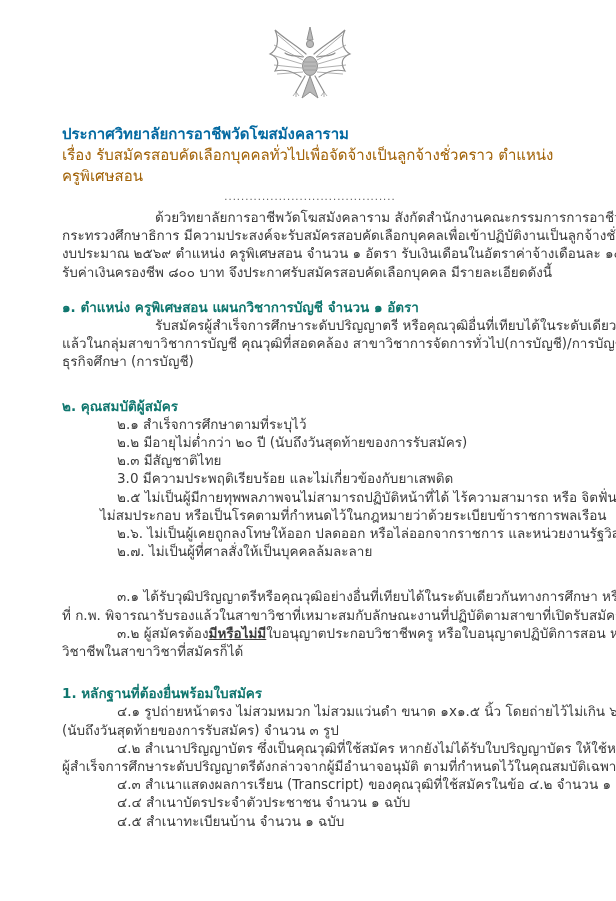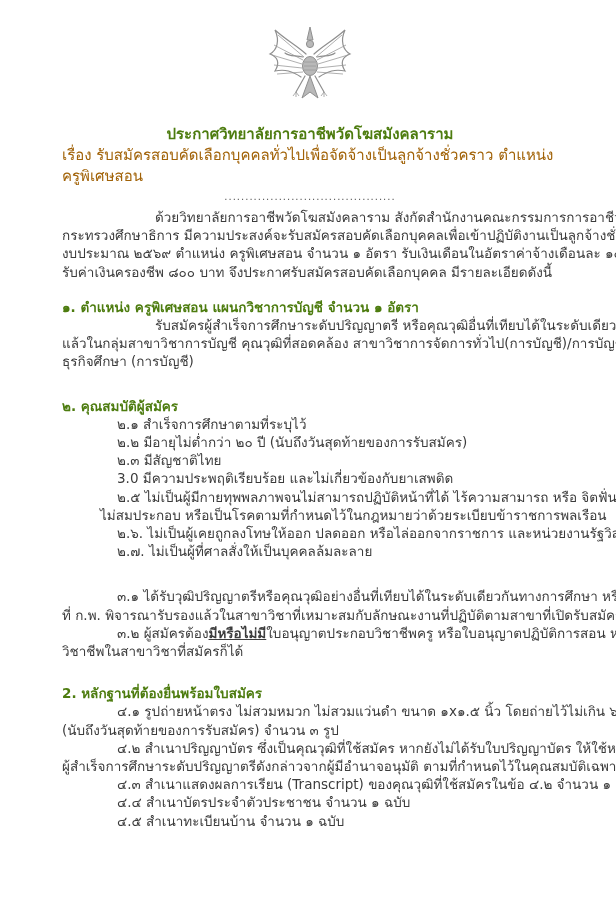--- a/index.html
+++ b/index.html
@@ -4,25 +4,25 @@
 <style>
   html,body{margin:0;padding:0;}
   body{
     width:616px;height:901px;overflow:hidden;background:#ffffff;
     font-family:"DejaVu Sans","Liberation Sans",sans-serif;
     color:#3c3c3c;
     -webkit-font-smoothing:antialiased;
   }
   .page{padding:24px 58px 0 62px;}
   .emblem-wrap{text-align:center;margin-bottom:10px;}
-  .title{font-size:15px;line-height:21px;font-weight:bold;text-align:center;color:#4d7c0f;}
+  .title{font-size:15px;line-height:21px;font-weight:bold;color:#0369a1;}
   .subject{font-size:15px;line-height:21px;font-weight:normal;text-align:left;color:#a16207;}
   .dots{font-size:10px;line-height:13px;letter-spacing:1px;color:#5a5a5a;text-align:center;margin-top:3px;}
   .line{font-size:13.5px;line-height:18.2px;white-space:nowrap;}
-  .heading{font-weight:bold;color:#4d7c0f;}
+  .heading{font-weight:bold;color:#0f766e;}
   .ind-first{padding-left:93px;}
   .ind-item{padding-left:55px;}
   .ind-cont{padding-left:38px;}
   .intro{margin-top:5px;}
   .sec1{margin-top:17px;}
   .sec2{margin-top:26px;}
   .sec3{margin-top:27px;}
   .sec4{margin-top:24px;}
   .bu{font-weight:bold;text-decoration:underline;}
   svg .ln{stroke:#8f8f8f;fill:none;stroke-width:1.2;stroke-linecap:round;}
@@ -101,21 +101,21 @@
   </div>
 
   <div class="sec3">
     <div class="line ind-item">๓.๑ ได้รับวุฒิปริญญาตรีหรือคุณวุฒิอย่างอื่นที่เทียบได้ในระดับเดียวกันทางการศึกษา หรือทางอื่น</div>
     <div class="line">ที่ ก.พ. พิจารณารับรองแล้วในสาขาวิชาที่เหมาะสมกับลักษณะงานที่ปฏิบัติตามสาขาที่เปิดรับสมัคร</div>
     <div class="line ind-item"><span>๓.๒ ผู้สมัครต้อง</span><span class="bu">มีหรือไม่มี</span><span>ใบอนุญาตประกอบวิชาชีพครู หรือใบอนุญาตปฏิบัติการสอน หรือมีประสบการณ์</span></div>
     <div class="line">วิชาชีพในสาขาวิชาที่สมัครก็ได้</div>
   </div>
 
   <div class="sec4">
-    <div class="line heading">2. หลักฐานที่ต้องยื่นพร้อมใบสมัคร</div>
+    <div class="line heading">1. หลักฐานที่ต้องยื่นพร้อมใบสมัคร</div>
     <div class="line ind-item">๔.๑  รูปถ่ายหน้าตรง ไม่สวมหมวก ไม่สวมแว่นดำ ขนาด ๑x๑.๕ นิ้ว โดยถ่ายไว้ไม่เกิน ๖ เดือน</div>
     <div class="line">(นับถึงวันสุดท้ายของการรับสมัคร) จำนวน ๓ รูป</div>
     <div class="line ind-item">๔.๒  สำเนาปริญญาบัตร ซึ่งเป็นคุณวุฒิที่ใช้สมัคร หากยังไม่ได้รับใบปริญญาบัตร ให้ใช้หนังสือแสดงว่าเป็น</div>
     <div class="line">ผู้สำเร็จการศึกษาระดับปริญญาตรีดังกล่าวจากผู้มีอำนาจอนุมัติ ตามที่กำหนดไว้ในคุณสมบัติเฉพาะสำหรับตำแหน่งที่</div>
     <div class="line ind-item">๔.๓  สำเนาแสดงผลการเรียน (Transcript) ของคุณวุฒิที่ใช้สมัครในข้อ ๔.๒ จำนวน ๑ ฉบับ</div>
     <div class="line ind-item">๔.๔  สำเนาบัตรประจำตัวประชาชน จำนวน ๑ ฉบับ</div>
     <div class="line ind-item">๔.๕  สำเนาทะเบียนบ้าน จำนวน ๑ ฉบับ</div>
   </div>
 
 </div>

